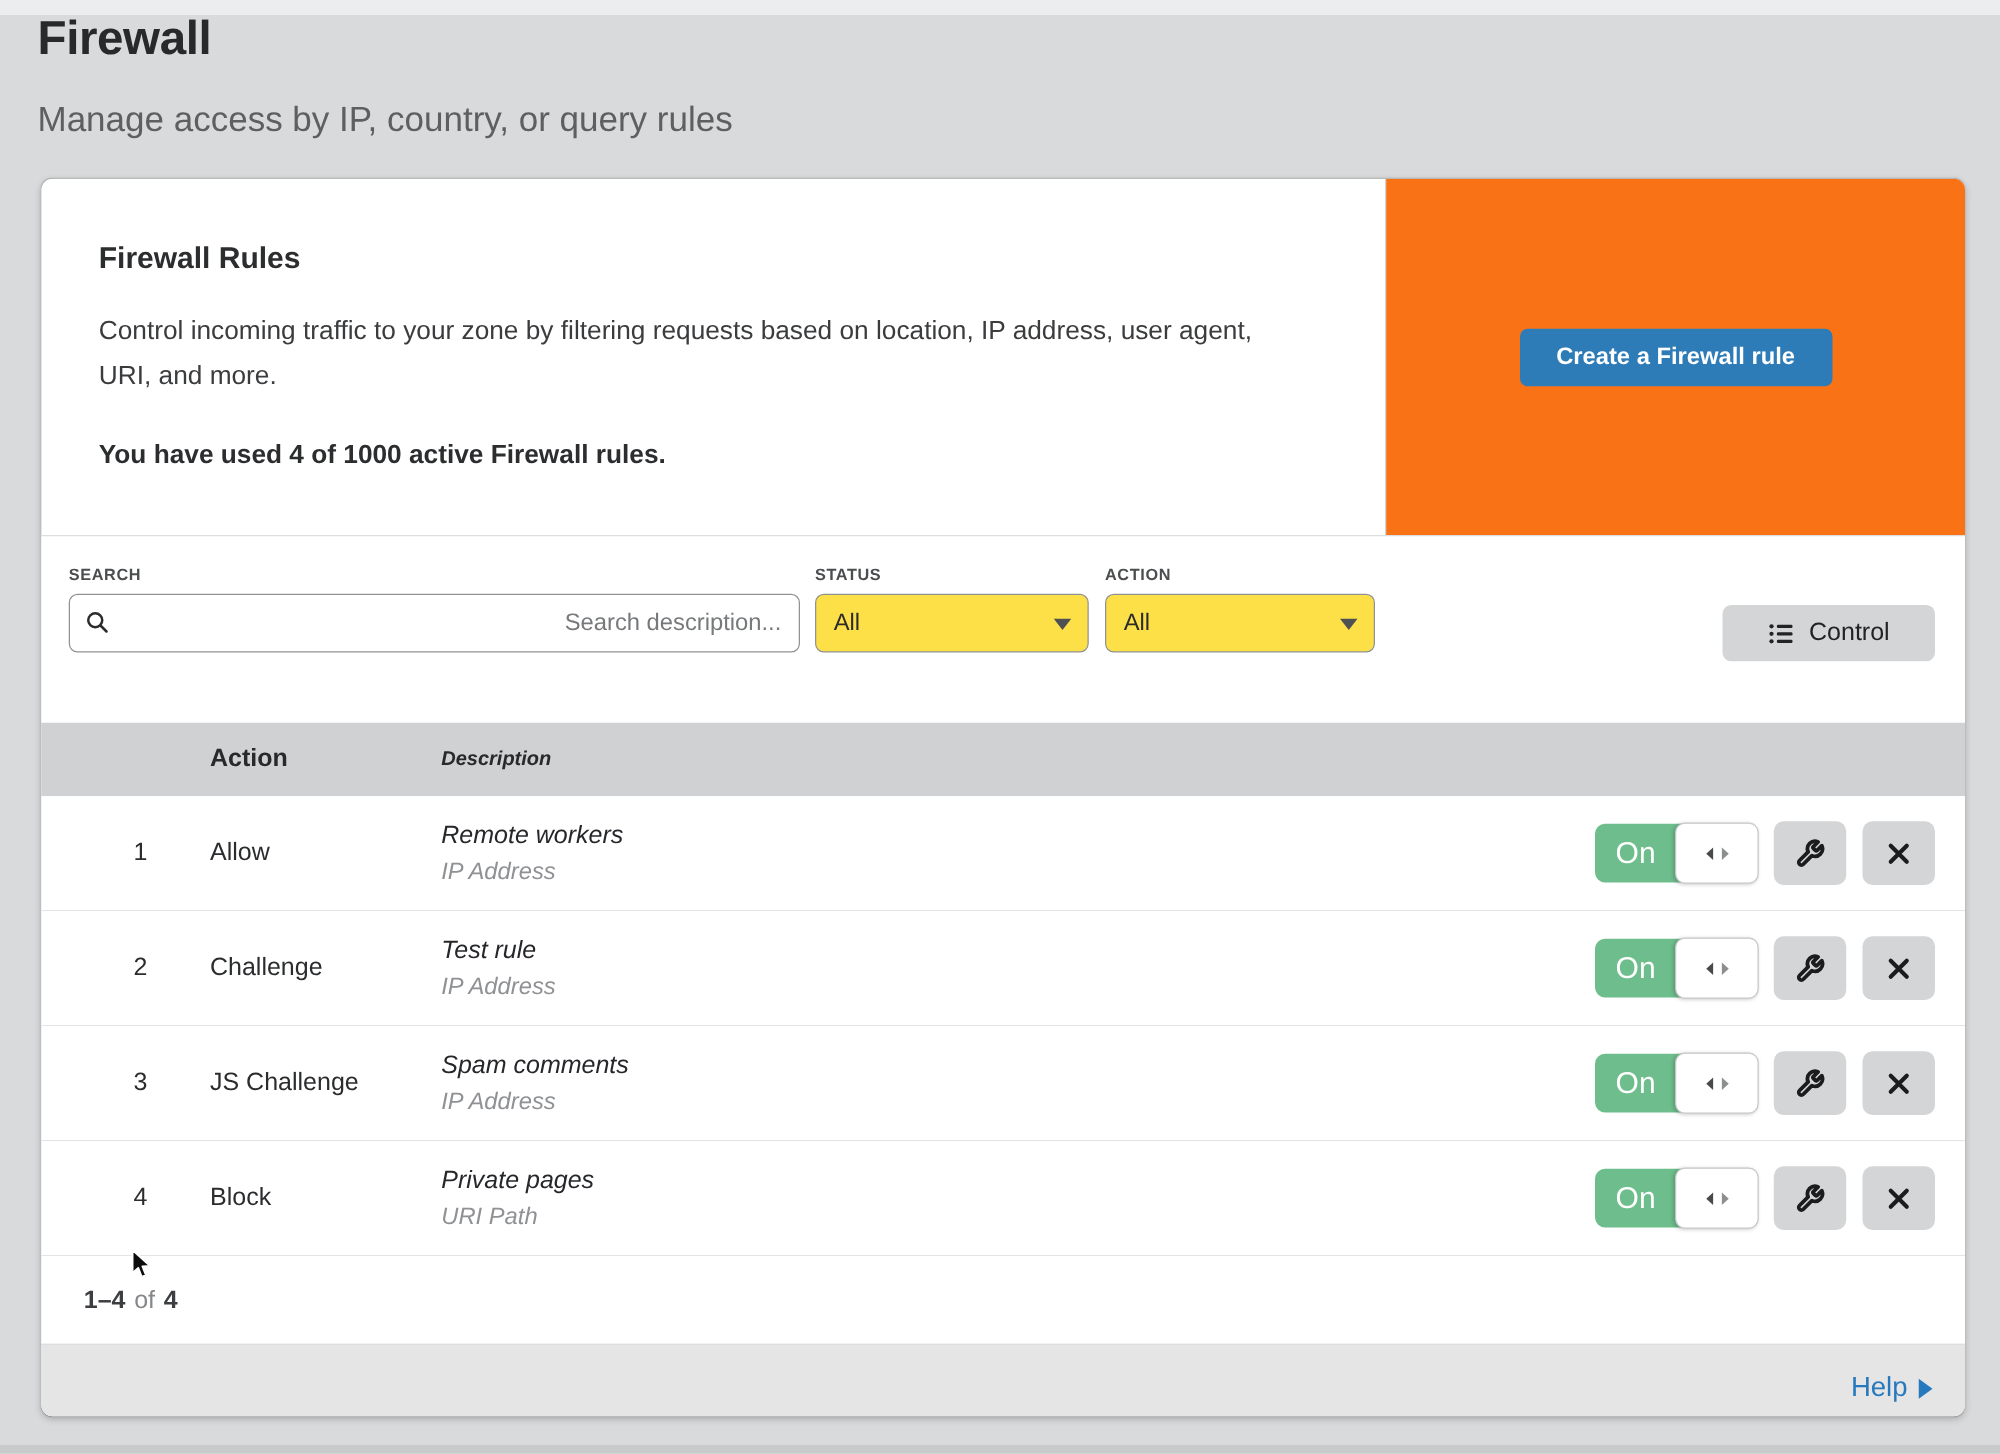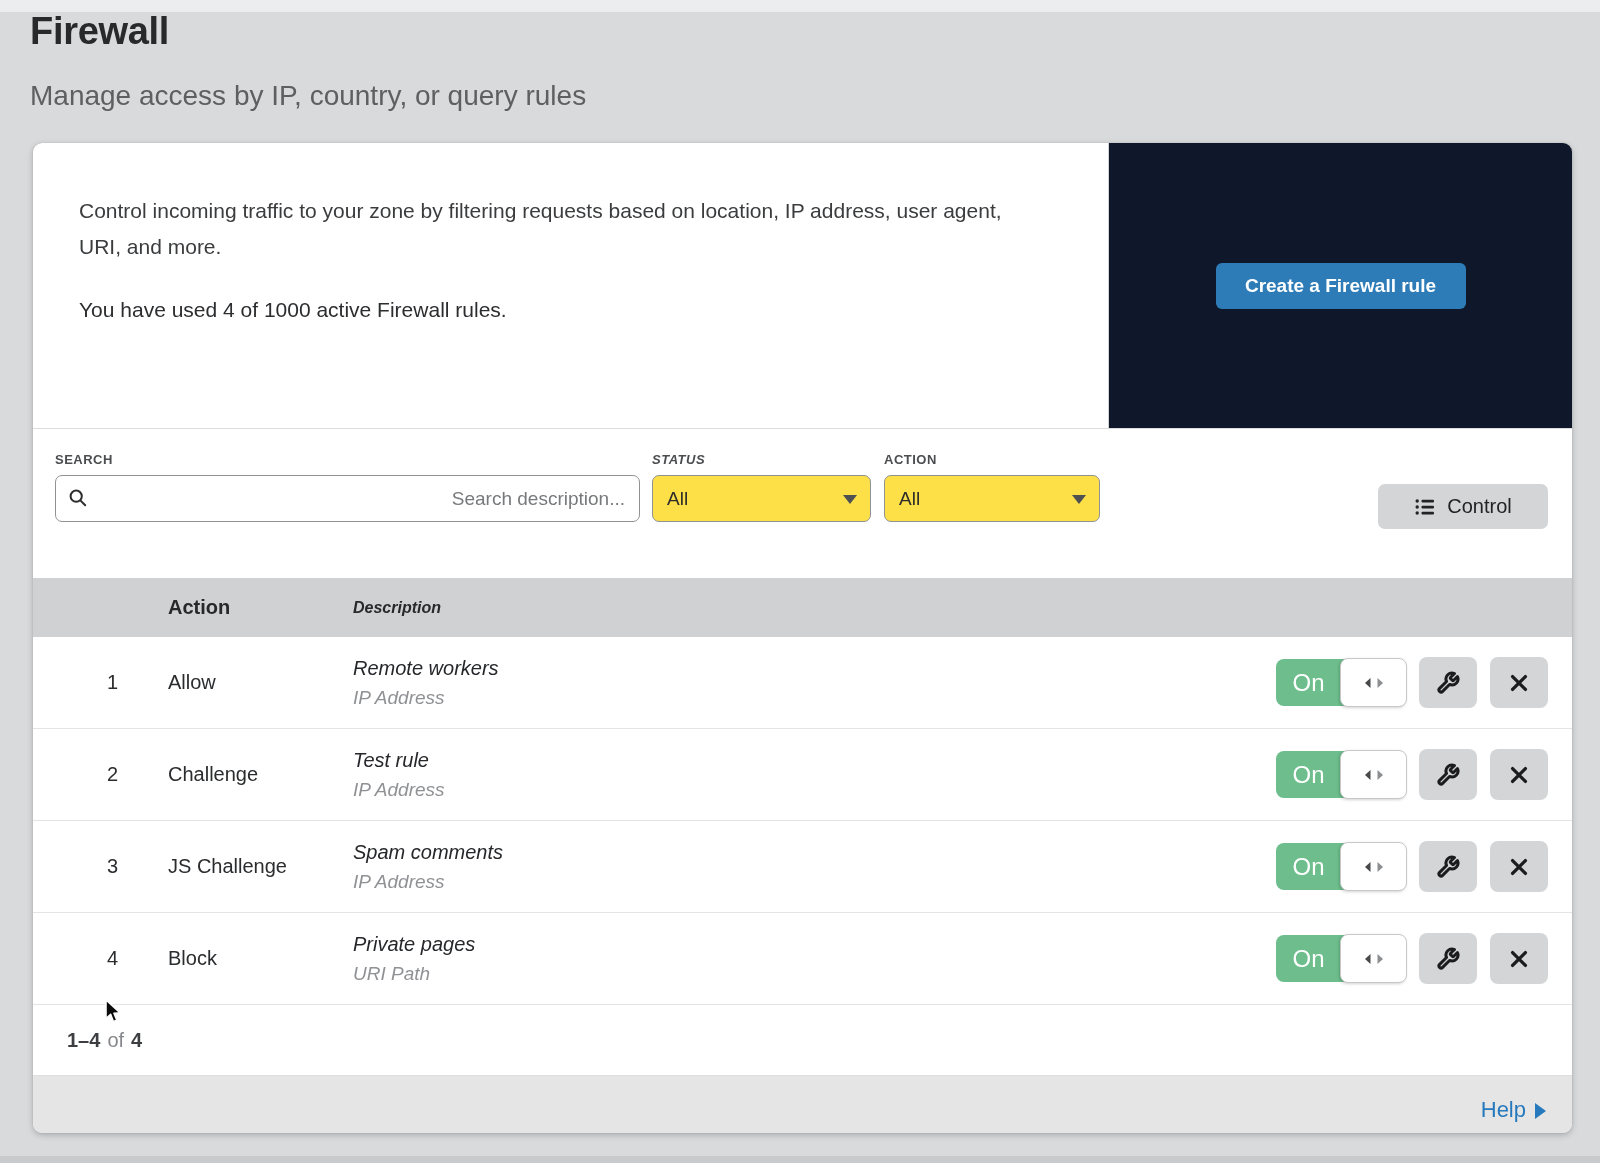--- a/index.html
+++ b/index.html
@@ -22,36 +22,36 @@
     background:#ffffff; border-radius:9px; overflow:hidden;
     box-shadow:0 2px 6px rgba(0,0,0,0.22), 0 0 1px rgba(0,0,0,0.25);
     display:flex; flex-direction:column;
   }
 
   
   .top-section { height:285px; display:flex; flex:none; }
   .info-pane { flex:1; padding:50px 46px 0 46px; }
   .info-title { font-size:24px; font-weight:700; color:#2c2d2f; margin-bottom:26px; }
   .info-desc { font-size:21px; color:#3b3c3e; line-height:36px; max-width:945px; }
-  .info-usage { font-size:21px; font-weight:400; color:#2c2d2f; margin-top:33px; }
+  .info-usage { font-size:21px; font-weight:700; color:#2c2d2f; margin-top:33px; }
   .aside-pane {
-    width:464px; flex:none; background:#0f172a; border-left:1px solid #d2d3d4;
+    width:464px; flex:none; background:#f97316; border-left:1px solid #d2d3d4;
     display:flex; align-items:center; justify-content:center;
   }
   .create-btn {
     background:#2e7cb7; color:#fff; border:none; border-radius:6px;
     font-family:inherit; font-size:19px; font-weight:600;
     width:250px; height:46px; cursor:pointer;
   }
 
   
   .filters { height:150px; flex:none; position:relative; border-top:1px solid #dcdddd; background:#fff; }
   .filter-label { position:absolute; top:23px; font-size:13px; font-weight:700; letter-spacing:0.5px; color:#4b4d4f; }
   .lbl-search { left:22px; }
-  .lbl-status { left:619px;font-style:italic; }
+  .lbl-status { left:619px; }
   .lbl-action { left:851px; }
   .search-box { position:absolute; left:22px; top:46px; width:585px; height:47px; }
   .search-box input {
     width:100%; height:100%; border:1.5px solid #909294; border-radius:7px;
     padding:0 14px 0 28px; font-family:inherit; font-size:19px; color:#2b2b2b; background:#fff; outline:none;text-align:right;
   }
   .search-box input::placeholder { color:#77797b; opacity:1; }
   .search-glyph { position:absolute; left:13px; top:13px; width:20px; height:20px; pointer-events:none; }
   .select {
     position:absolute; top:46px; height:47px; background:#fde047;
@@ -112,20 +112,21 @@
 
 <div class="top-strip"></div>
 
 <h1 class="page-title">Firewall</h1>
 <div class="page-subtitle">Manage access by IP, country, or query rules</div>
 
 <div class="card">
 
   <div class="top-section">
     <div class="info-pane">
+      <div class="info-title">Firewall Rules</div>
       <div class="info-desc">Control incoming traffic to your zone by filtering requests based on location, IP address, user agent, URI, and more.</div>
       <div class="info-usage">You have used 4 of 1000 active Firewall rules.</div>
     </div>
     <div class="aside-pane">
       <button class="create-btn">Create a Firewall rule</button>
     </div>
   </div>
 
   <div class="filters">
     <div class="filter-label lbl-search">SEARCH</div>

